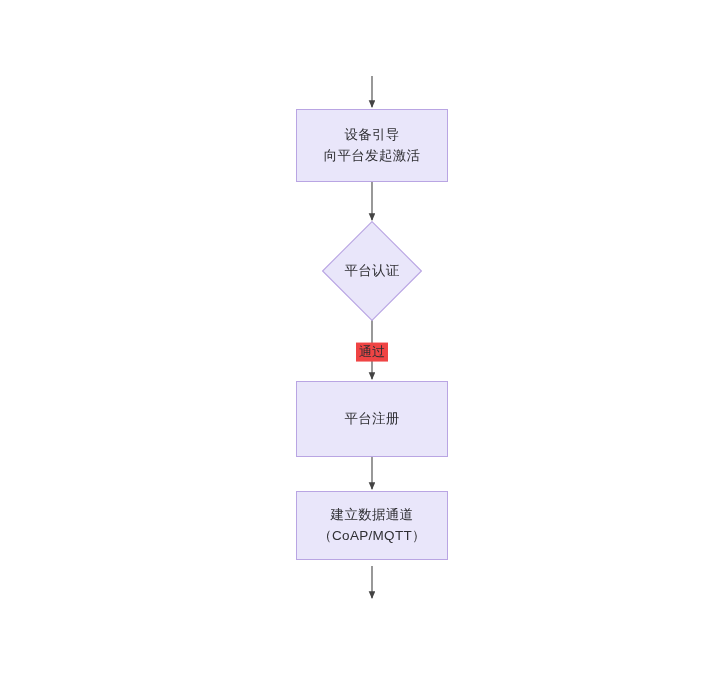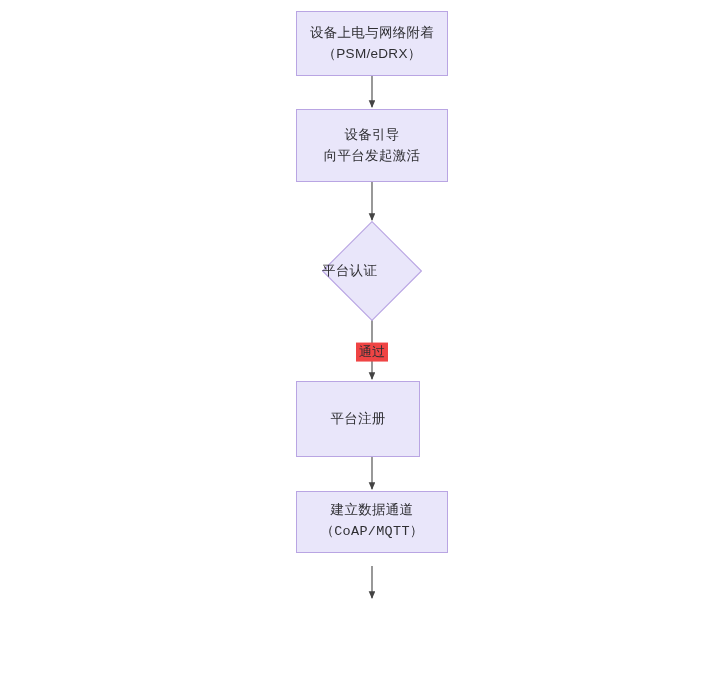--- a/index.html
+++ b/index.html
@@ -50,20 +50,21 @@
   .node .line-1,
   .node .line-2 {
     display: block;
   }
   
   .decision {
     position: absolute;
     box-sizing: border-box;
     display: flex;
     align-items: center;
+    justify-content: center;
   }
   .decision .diamond-shape {
     position: absolute;
     left: 0;
     top: 0;
     width: 100%;
     height: 100%;
   }
   .decision .decision-label {
     position: relative;
@@ -103,42 +104,38 @@
 
     <line x1="372" y1="182" x2="372" y2="220" stroke="#444444" stroke-width="1.1" marker-end="url(#arrowhead)"></line>
 
     <line x1="372" y1="320" x2="372" y2="379" stroke="#444444" stroke-width="1.1" marker-end="url(#arrowhead)"></line>
 
     <line x1="372" y1="457" x2="372" y2="489" stroke="#444444" stroke-width="1.1" marker-end="url(#arrowhead)"></line>
 
     <line x1="372" y1="566" x2="372" y2="598" stroke="#444444" stroke-width="1.1" marker-end="url(#arrowhead)"></line>
   </svg>
 
-  <div class="node" style="left:296px; top:11px; width:152px; height:65px;">
-    <span class="line-1">设备上电与网络附着</span>
-    <span class="line-2">（PSM/eDRX）</span>
-  </div>
 
   <div class="node" style="left:296px; top:109px; width:152px; height:73px;">
     <span class="line-1">设备引导</span>
     <span class="line-2">向平台发起激活</span>
   </div>
 
   <div class="decision" style="left:322px; top:221px; width:100px; height:100px;">
     <svg class="diamond-shape" viewBox="0 0 100 100" preserveAspectRatio="none" xmlns="http://www.w3.org/2000/svg">
       <polygon points="50,0.6 99.4,50 50,99.4 0.6,50" fill="#e9e6fa" stroke="#b9a5e3" stroke-width="1.1"></polygon>
     </svg>
     <span class="decision-label">平台认证</span>
   </div>
 
   <div class="edge-label" style="left:372px; top:352px;">通过</div>
 
-  <div class="node" style="left:296px; top:381px; width:124px; height:76px;">
+  <div class="node" style="left:296px; top:381px; width:152px; height:76px;">
     <span class="line-1">平台注册</span>
   </div>
 
-  <div class="node" style="left:296px; top:491px; width:152px; height:62px;font-family:Liberation Mono, monospace;">
+  <div class="node" style="left:296px; top:491px; width:152px; height:69px;">
     <span class="line-1">建立数据通道</span>
     <span class="line-2">（CoAP/MQTT）</span>
   </div>
 
 
 </div>
 
 </body></html>

